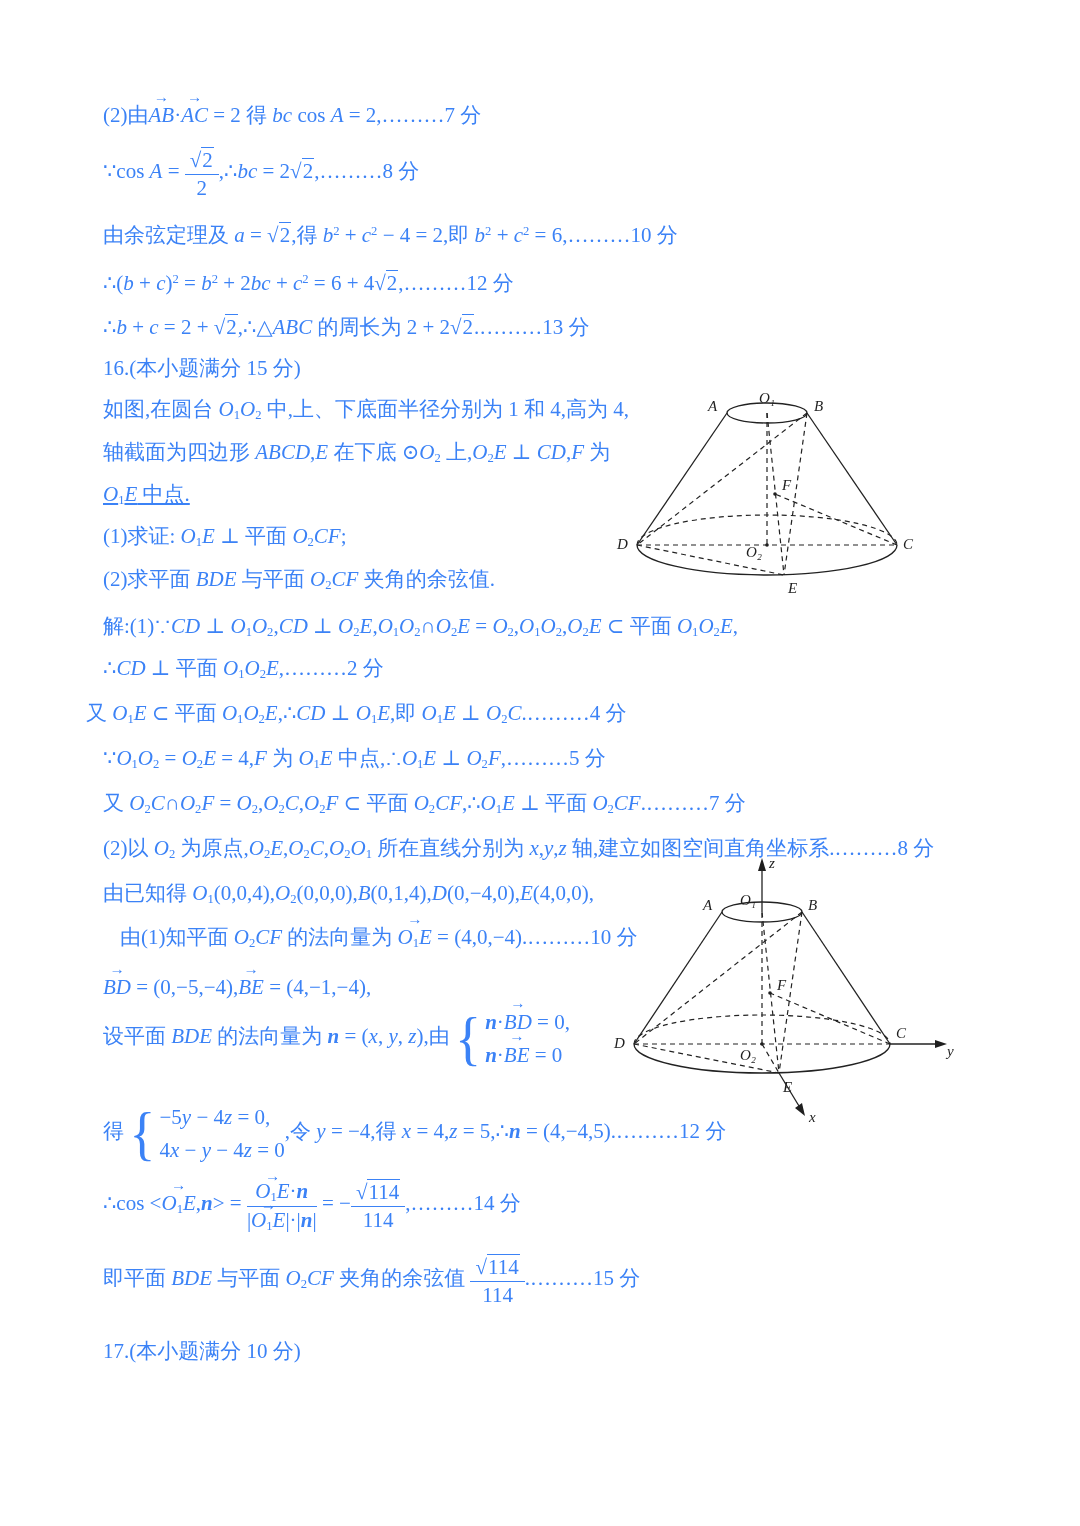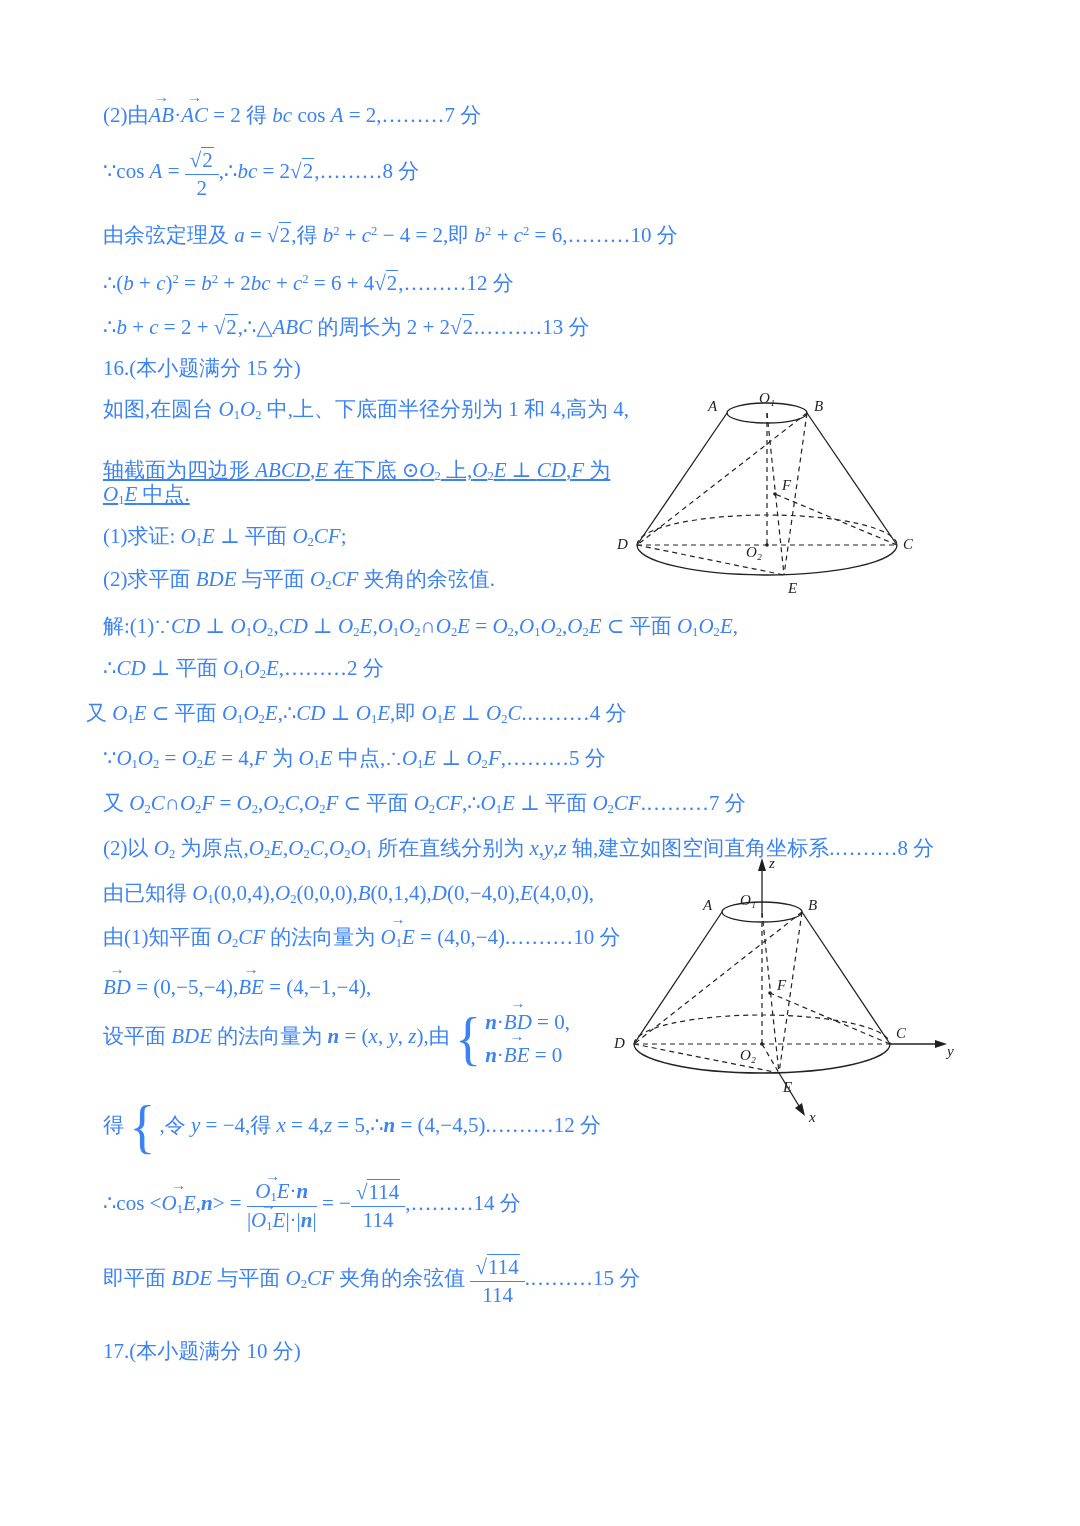--- a/index.html
+++ b/index.html
@@ -39,42 +39,46 @@
 <div class="page">
 
   <div id="lines">
       <div class="tline" style="top: 100px; left: 103px;">(2)由<span class="vec"><i>AB</i></span>·<span class="vec"><i>AC</i></span> = 2 得 <i>bc</i> cos <i>A</i> = 2,………7 分</div>
       <div class="tline" style="top: 145px; left: 103px;">∵cos <i>A</i> = <span class="frac"><span class="top">√<span class="rd">2</span></span><span class="bot">2</span></span>,∴<i>bc</i> = 2√<span class="rd">2</span>,………8 分</div>
       <div class="tline" style="top: 220px; left: 103px;">由余弦定理及 <i>a</i> = √<span class="rd">2</span>,得 <i>b</i><sup>2</sup> + <i>c</i><sup>2</sup> − 4 = 2,即 <i>b</i><sup>2</sup> + <i>c</i><sup>2</sup> = 6,………10 分</div>
       <div class="tline" style="top: 268px; left: 103px;">∴(<i>b</i> + <i>c</i>)<sup>2</sup> = <i>b</i><sup>2</sup> + 2<i>bc</i> + <i>c</i><sup>2</sup> = 6 + 4√<span class="rd">2</span>,………12 分</div>
       <div class="tline" style="top: 312px; left: 103px;">∴<i>b</i> + <i>c</i> = 2 + √<span class="rd">2</span>,∴△<i>ABC</i> 的周长为 2 + 2√<span class="rd">2</span>.………13 分</div>
       <div class="tline" style="top: 353px; left: 103px; text-align: right;">16.(本小题满分 15 分)</div>
       <div class="tline" style="top: 394px; left: 103px;">如图,在圆台 <i>O</i><sub>1</sub><i>O</i><sub>2</sub> 中,上、下底面半径分别为 1 和 4,高为 4,</div>
-      <div class="tline" style="top: 455px; left: 103px; text-decoration: underline;">轴截面为四边形 <i>ABCD</i>,<i>E</i> 在下底 ⊙<i>O</i><sub>2</sub> 上,<i>O</i><sub>2</sub><i>E</i> ⊥ <i>CD</i>,<i>F</i> 为</div>
+      <div class="tline" style="top: 437px; left: 103px;">轴截面为四边形 <i>ABCD</i>,<i>E</i> 在下底 ⊙<i>O</i><sub>2</sub> 上,<i>O</i><sub>2</sub><i>E</i> ⊥ <i>CD</i>,<i>F</i> 为</div>
       <div class="tline" style="top: 479px; left: 103px; text-decoration: underline;"><i>O</i><sub>1</sub><i>E</i> 中点.</div>
       <div class="tline" style="top: 521px; left: 103px;">(1)求证: <i>O</i><sub>1</sub><i>E</i> ⊥ 平面 <i>O</i><sub>2</sub><i>CF</i>;</div>
       <div class="tline" style="top: 564px; left: 103px;">(2)求平面 <i>BDE</i> 与平面 <i>O</i><sub>2</sub><i>CF</i> 夹角的余弦值.</div>
       <div class="tline" style="top: 611px; left: 103px;">解:(1)∵<i>CD</i> ⊥ <i>O</i><sub>1</sub><i>O</i><sub>2</sub>,<i>CD</i> ⊥ <i>O</i><sub>2</sub><i>E</i>,<i>O</i><sub>1</sub><i>O</i><sub>2</sub>∩<i>O</i><sub>2</sub><i>E</i> = <i>O</i><sub>2</sub>,<i>O</i><sub>1</sub><i>O</i><sub>2</sub>,<i>O</i><sub>2</sub><i>E</i> ⊂ 平面 <i>O</i><sub>1</sub><i>O</i><sub>2</sub><i>E</i>,</div>
       <div class="tline" style="top: 653px; left: 103px;">∴<i>CD</i> ⊥ 平面 <i>O</i><sub>1</sub><i>O</i><sub>2</sub><i>E</i>,………2 分</div>
       <div class="tline" style="top: 698px; left: 86px;">又 <i>O</i><sub>1</sub><i>E</i> ⊂ 平面 <i>O</i><sub>1</sub><i>O</i><sub>2</sub><i>E</i>,∴<i>CD</i> ⊥ <i>O</i><sub>1</sub><i>E</i>,即 <i>O</i><sub>1</sub><i>E</i> ⊥ <i>O</i><sub>2</sub><i>C</i>.………4 分</div>
       <div class="tline" style="top: 743px; left: 103px;">∵<i>O</i><sub>1</sub><i>O</i><sub>2</sub> = <i>O</i><sub>2</sub><i>E</i> = 4,<i>F</i> 为 <i>O</i><sub>1</sub><i>E</i> 中点,∴<i>O</i><sub>1</sub><i>E</i> ⊥ <i>O</i><sub>2</sub><i>F</i>,………5 分</div>
       <div class="tline" style="top: 788px; left: 103px;">又 <i>O</i><sub>2</sub><i>C</i>∩<i>O</i><sub>2</sub><i>F</i> = <i>O</i><sub>2</sub>,<i>O</i><sub>2</sub><i>C</i>,<i>O</i><sub>2</sub><i>F</i> ⊂ 平面 <i>O</i><sub>2</sub><i>CF</i>,∴<i>O</i><sub>1</sub><i>E</i> ⊥ 平面 <i>O</i><sub>2</sub><i>CF</i>.………7 分</div>
       <div class="tline" style="top: 833px; left: 103px;">(2)以 <i>O</i><sub>2</sub> 为原点,<i>O</i><sub>2</sub><i>E</i>,<i>O</i><sub>2</sub><i>C</i>,<i>O</i><sub>2</sub><i>O</i><sub>1</sub> 所在直线分别为 <i>x</i>,<i>y</i>,<i>z</i> 轴,建立如图空间直角坐标系.………8 分</div>
       <div class="tline" style="top: 878px; left: 103px;">由已知得 <i>O</i><sub>1</sub>(0,0,4),<i>O</i><sub>2</sub>(0,0,0),<i>B</i>(0,1,4),<i>D</i>(0,−4,0),<i>E</i>(4,0,0),</div>
-      <div class="tline" style="top: 922px; left: 103px; text-align: right;">由(1)知平面 <i>O</i><sub>2</sub><i>CF</i> 的法向量为 <span class="vec"><i>O</i><sub>1</sub><i>E</i></span> = (4,0,−4).………10 分</div>
+      <div class="tline" style="top: 922px; left: 120px; text-align: right;">由(1)知平面 <i>O</i><sub>2</sub><i>CF</i> 的法向量为 <span class="vec"><i>O</i><sub>1</sub><i>E</i></span> = (4,0,−4).………10 分</div>
       <div class="tline" style="top: 972px; left: 103px;"><span class="vec"><i>BD</i></span> = (0,−5,−4),<span class="vec"><i>BE</i></span> = (4,−1,−4),</div>
       <div class="tline" style="top: 1006px; left: 103px;">设平面 <i>BDE</i> 的法向量为 <b><i>n</i></b> = (<i>x</i>, <i>y</i>, <i>z</i>),由 <span class="cases">
           <span class="lb">{</span>
           <span class="eqs">
             <span class="row"><b><i>n</i></b>·<span class="vec"><i>BD</i></span> = 0,</span>
             <span class="row"><b><i>n</i></b>·<span class="vec"><i>BE</i></span> = 0</span>
           </span>
         </span></div>
       <div class="tline" style="top: 1101px; left: 103px;">得 <span class="cases">
           <span class="lb">{</span>
+          <span class="eqs">
+            <span class="row">−5<i>y</i> − 4<i>z</i> = 0,</span>
+            <span class="row">4<i>x</i> − <i>y</i> − 4<i>z</i> = 0</span>
+          </span>
         </span>,令 <i>y</i> = −4,得 <i>x</i> = 4,<i>z</i> = 5,∴<b><i>n</i></b> = (4,−4,5).………12 分</div>
       <div class="tline" style="top: 1176px; left: 103px;">∴cos &lt;<span class="vec"><i>O</i><sub>1</sub><i>E</i></span>,<b><i>n</i></b>&gt; = <span class="frac"><span class="top"><span class="vec"><i>O</i><sub>1</sub><i>E</i></span>·<b><i>n</i></b></span><span class="bot">|<span class="vec"><i>O</i><sub>1</sub><i>E</i></span>|·|<b><i>n</i></b>|</span></span> = −<span class="frac"><span class="top">√<span class="rd">114</span></span><span class="bot">114</span></span>,………14 分</div>
       <div class="tline" style="top: 1252px; left: 103px;">即平面 <i>BDE</i> 与平面 <i>O</i><sub>2</sub><i>CF</i> 夹角的余弦值 <span class="frac"><span class="top">√<span class="rd">114</span></span><span class="bot">114</span></span>.………15 分</div>
       <div class="tline" style="top: 1336px; left: 103px;">17.(本小题满分 10 分)</div>
     </div>
 
   <svg class="diag" style="left:612px;top:385px" width="310" height="215" viewBox="0 0 310 215">
     <g stroke="#222" fill="none" stroke-width="1.2" stroke-dasharray="5 4">
       <path d="M25 160 A130 30 0 0 1 285 160"></path>
       <line x1="25" y1="160" x2="285" y2="160"></line>

